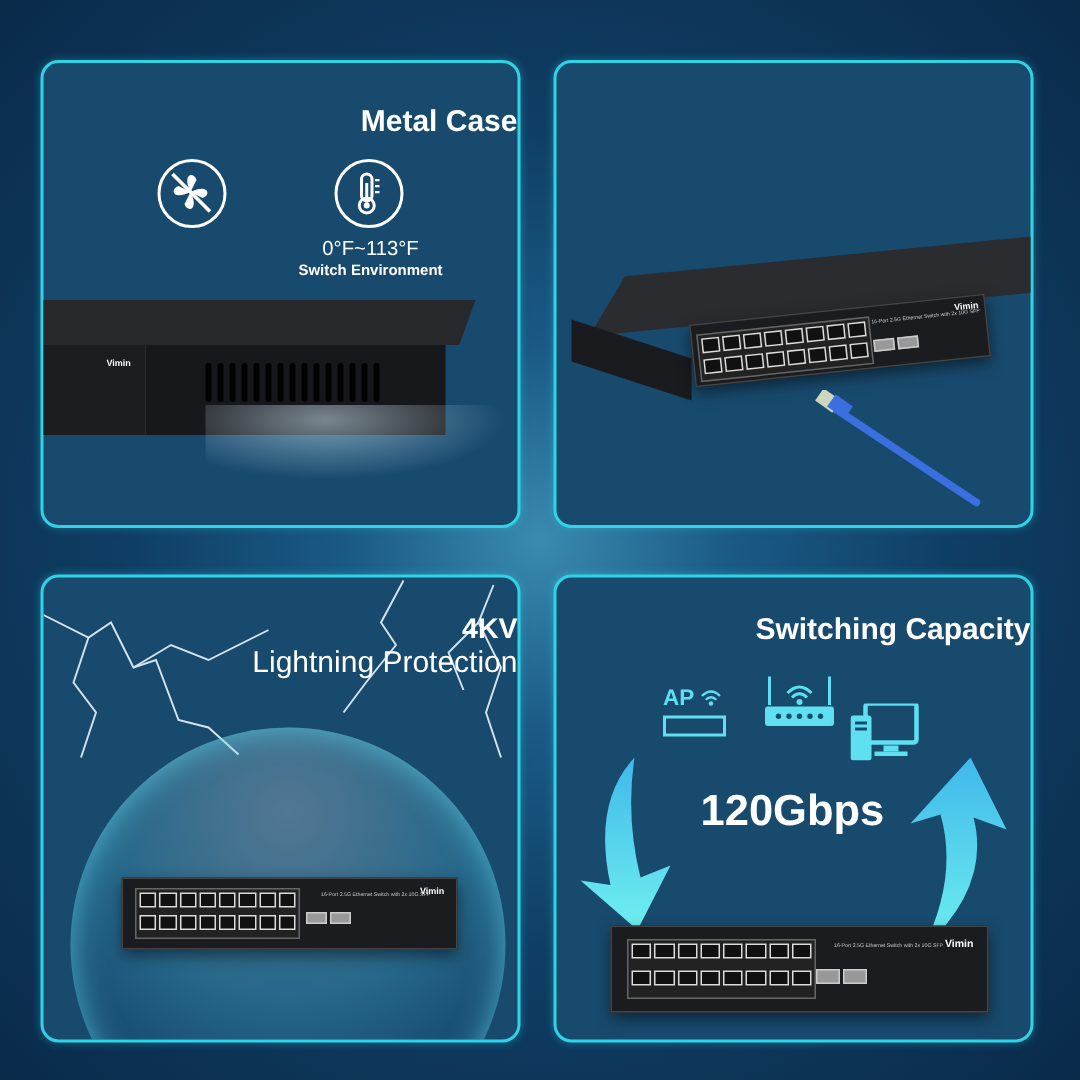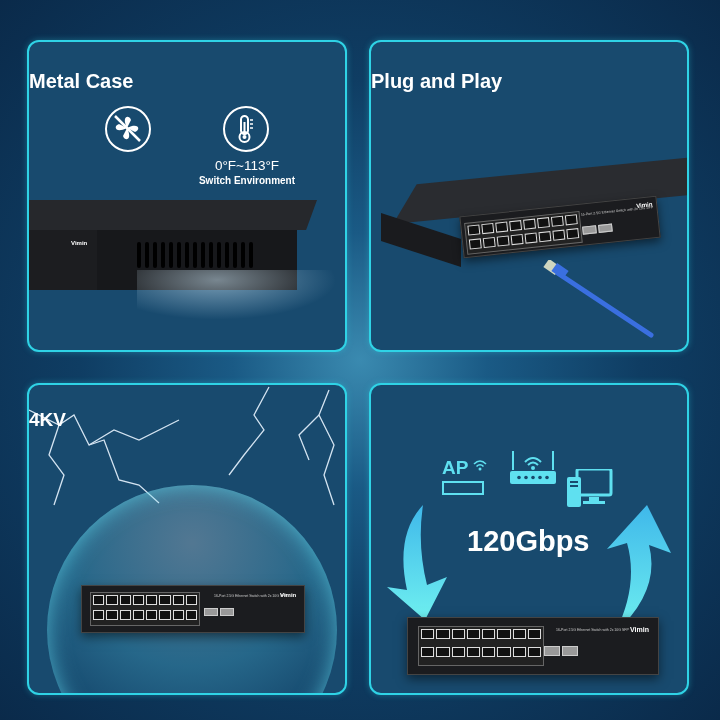--- a/index.html
+++ b/index.html
@@ -6,21 +6,21 @@
   body{width:720px;height:720px;overflow:hidden;position:relative;
     background:radial-gradient(ellipse at 50% 50%, #3a8ab0 0%, #1a5a85 25%, #0f3d63 55%, #0a2a4a 100%);
     font-family:"Liberation Sans", sans-serif;}
   .card{position:absolute;width:320px;height:312px;border:2px solid #2fd3e6;border-radius:12px;
     background:#184a6e;box-sizing:border-box;overflow:hidden;
     box-shadow:0 0 6px rgba(47,211,230,.35);}
   #c1{left:27px;top:40px;}
   #c2{left:369px;top:40px;}
   #c3{left:27px;top:383px;}
   #c4{left:369px;top:383px;}
-  .title{position:absolute;left:0;right:0;text-align:left;color:#fff;font-weight:bold;font-size:20px;}
+  .title{position:absolute;left:0;right:0;text-align:right;color:#fff;font-weight:bold;font-size:20px;}
   .sub{position:absolute;text-align:center;color:#fff;font-size:13.5px;line-height:15px;}
   .sub small{display:block;font-size:10px;font-weight:bold;}
   .icon-circle{position:absolute;width:46px;height:46px;border:2.5px solid #fff;border-radius:50%;box-sizing:border-box;}
   
   .sw{position:absolute;background:#1b1c1f;border:1px solid #444;box-shadow:0 4px 10px rgba(0,0,0,.5);}
   .ports{position:absolute;display:grid;grid-template-columns:repeat(8,1fr);gap:2px;background:#222;padding:2px;border:1px solid #666;}
   .ports span{background:#111;border:1px solid #ddd;height:8px;}
   .sfp{position:absolute;background:#999;border:1px solid #ccc;}
   .brand{position:absolute;color:#fff;font-size:6px;font-weight:bold;}
   .label{position:absolute;color:#ccc;font-size:3.5px;white-space:nowrap;}
@@ -79,21 +79,20 @@
         <span style="width:4px;height:26px;background:#000;border-radius:2px;"></span>
           <span style="width:4px;height:26px;background:#000;border-radius:2px;"></span>
         <span style="width:4px;height:26px;background:#000;border-radius:2px;"></span>
       </div>
     </div>
     <div style="position:absolute;left:110px;top:70px;width:200px;height:50px;background:radial-gradient(ellipse at 40% 20%, rgba(200,225,240,.55), rgba(200,225,240,0) 70%);"></div>
   </div>
 </div>
 
 <div class="card" id="c2">
-  <div class="title" style="top:28px;">Plug and Play</div>
   <div style="position:absolute;left:10px;top:100px;width:300px;height:140px;">
     <div style="position:absolute;left:12px;top:42px;width:280px;height:40px;background:#2a2c30;transform:skewX(-35deg) rotate(-6deg);transform-origin:0 100%;"></div>
     <div style="position:absolute;left:0;top:84px;width:80px;height:28px;background:#1a1b1e;transform:skewY(18deg);"></div>
     <div class="sw" style="left:80px;top:64px;width:196px;height:40px;transform:rotate(-6deg);">
       <div class="ports" style="left:3px;top:6px;width:110px;height:26px;grid-template-rows:1fr 1fr;">
         <span></span>
           <span></span>
           <span></span>
           <span></span>
           <span></span>
@@ -129,20 +128,21 @@
     <g stroke="#e8f4ff" stroke-width="1.3" fill="none" opacity=".9">
       <path d="M0 25 L30 40 L45 30 L60 60 L75 55 L90 95 L110 100 L130 118"></path>
       <path d="M30 40 L20 70 L35 90 L25 120"></path>
       <path d="M60 60 L85 45 L110 55 L150 35"></path>
       <path d="M240 2 L225 30 L235 45 L215 70 L200 90"></path>
       <path d="M300 5 L290 30 L305 60 L295 90 L305 120"></path>
       <path d="M290 30 L270 50 L280 75"></path>
     </g>
   </svg>
   <div class="title" style="top:24px;font-size:19px;">4KV</div>
+  <div class="title" style="top:46px;font-size:20px;font-weight:normal;">Lightning Protection</div>
   <div style="position:absolute;left:18px;top:100px;width:290px;height:290px;border-radius:50%;
     background:radial-gradient(circle at 50% 20%, rgba(255,255,255,.25), rgba(80,190,220,.25) 45%, rgba(20,80,120,.2) 70%);
     box-shadow:inset 0 0 22px rgba(100,220,240,.7);"></div>
   <div class="sw" style="left:52px;top:200px;width:222px;height:46px;">
     <div class="ports" style="left:8px;top:6px;width:104px;height:28px;grid-template-rows:1fr 1fr;">
       <span></span>
         <span></span>
         <span></span>
         <span></span>
         <span></span>
@@ -159,22 +159,23 @@
         <span></span>
     </div>
     <div class="sfp" style="left:122px;top:22px;width:12px;height:6px;"></div>
     <div class="sfp" style="left:138px;top:22px;width:12px;height:6px;"></div>
     <div class="label" style="left:132px;top:8px;">16-Port 2.5G Ethernet Switch with 2x 10G SFP</div>
     <div class="brand" style="left:198px;top:6px;">Vimin</div>
   </div>
 </div>
 
 <div class="card" id="c4">
+  <div class="title" style="top:24px;">Switching Capacity</div>
   <div style="position:absolute;left:71px;top:72px;">
-    <span style="color:#5fe0f0;font-weight:bold;font-size:19px;">AP</span>
+    <span style="color:#5fe0f0;font-weight:bold;font-size:15px;">AP</span>
     <svg width="14" height="12" viewBox="0 0 14 12" style="vertical-align:top;margin-top:2px;">
       <path d="M1 5 Q7 -1 13 5" stroke="#5fe0f0" stroke-width="1.6" fill="none"></path>
       <path d="M3.5 7.5 Q7 4 10.5 7.5" stroke="#5fe0f0" stroke-width="1.6" fill="none"></path>
       <circle cx="7" cy="10" r="1.5" fill="#5fe0f0"></circle>
     </svg>
     <div style="width:38px;height:10px;border:2px solid #5fe0f0;margin-top:2px;"></div>
   </div>
   <div style="position:absolute;left:139px;top:65px;">
     <svg width="46" height="36" viewBox="0 0 46 36">
       <line x1="3" y1="1" x2="3" y2="20" stroke="#5fe0f0" stroke-width="2"></line>

